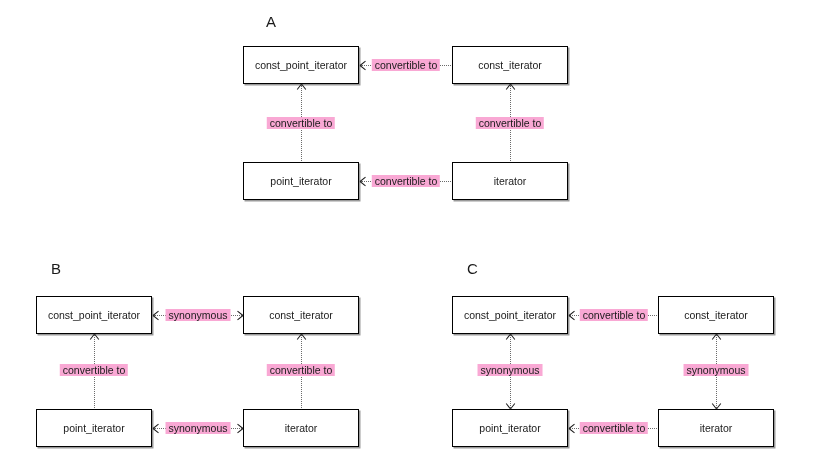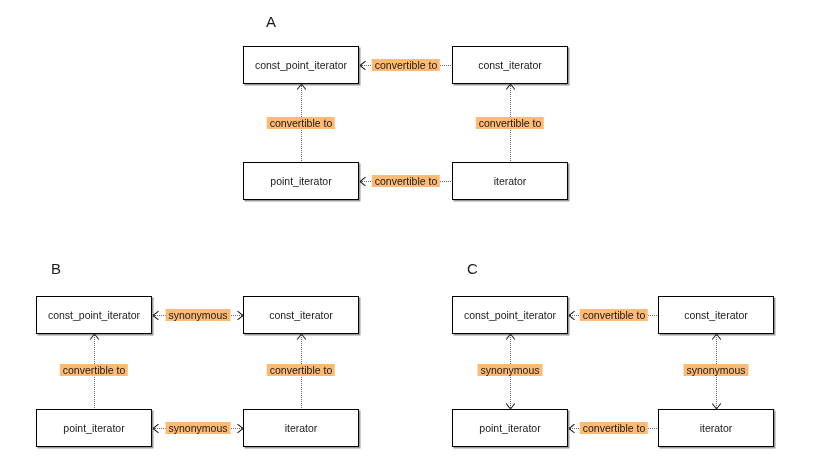--- a/index.html
+++ b/index.html
@@ -103,21 +103,21 @@
     transform-origin: 50% 100%;
   }
   .arrow.down::before { transform: rotate(38deg); }
   .arrow.down::after  { transform: rotate(-38deg); }
   
   .edge-label {
     position: absolute;
     font-size: 10.5px;
     line-height: 12px;
     color: #1a1a1a;
-    background: #fdba74;
+    background: #f9a8d4;
     padding: 0 3px;
     white-space: nowrap;
     font-family: "Liberation Sans", sans-serif;
     text-align: right;
   }
   .edge-label.h { transform: translate(-50%, -50%); }
   .edge-label.v { transform: translate(-50%, -50%); }
 </style>
 </head>
 <body>

